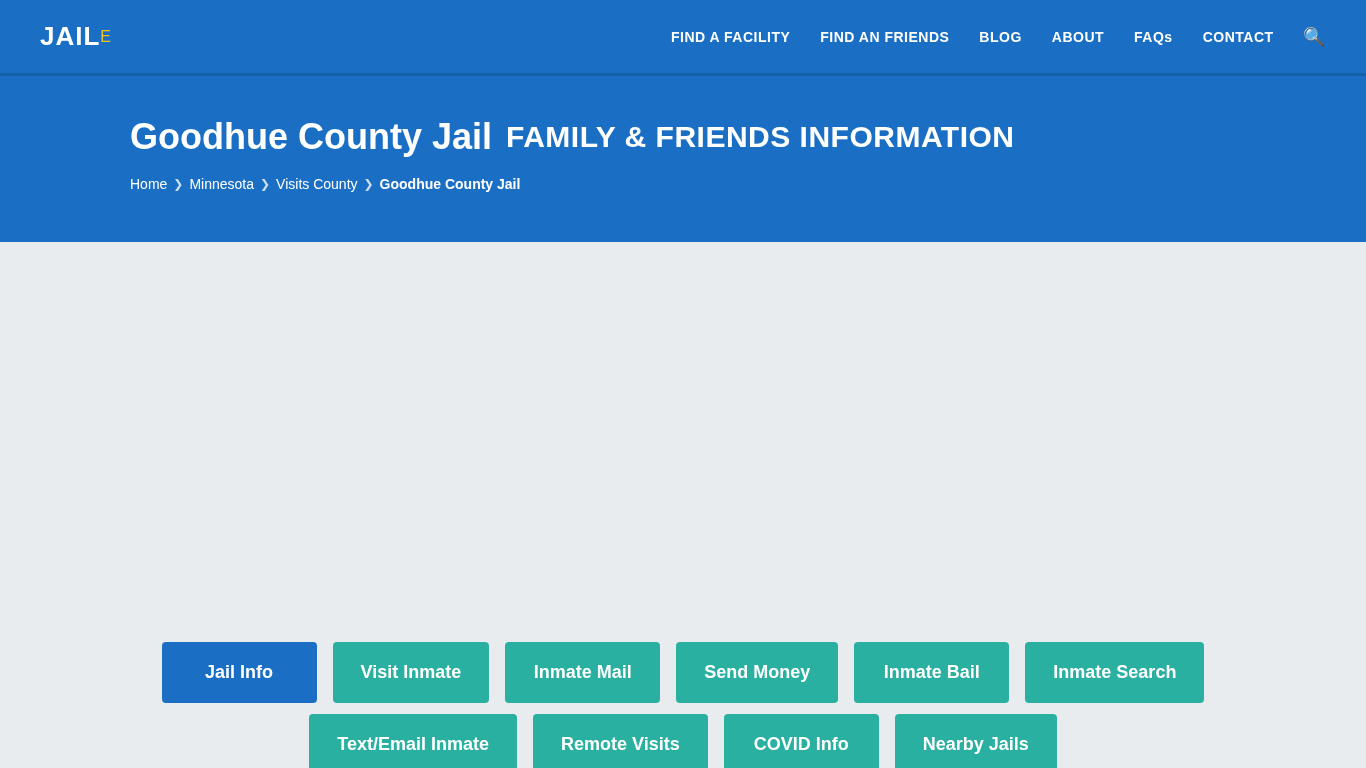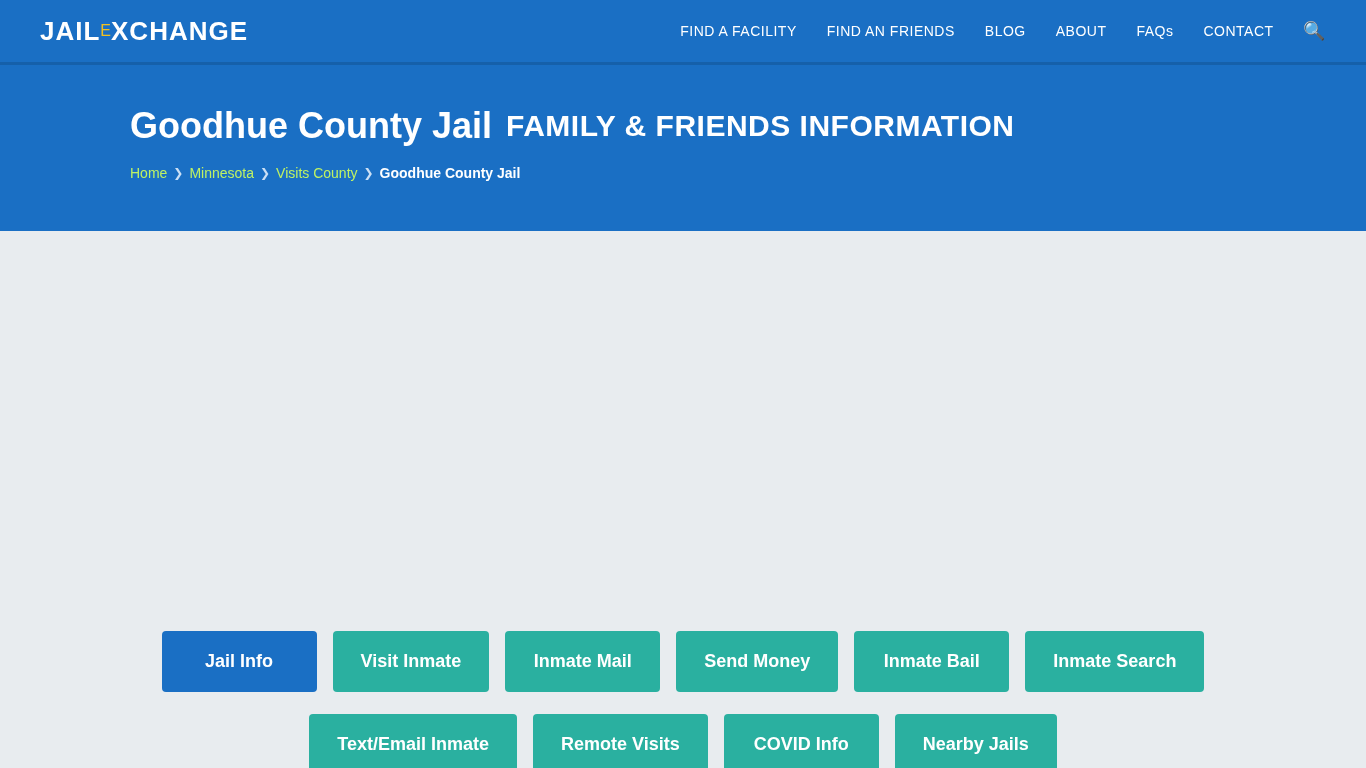--- a/index.html
+++ b/index.html
@@ -11,21 +11,21 @@
     body {
       font-family: Arial, sans-serif;
       background-color: #e8ecef;
       width: 1366px;
       min-height: 768px;
     }
 
     
     .header {
       background-color: #1a6fc4;
-      height: 65px;
+      height: 76px;
       display: flex;
       align-items: center;
       justify-content: space-between;
       padding: 0 40px;
       border-bottom: 3px solid #1560aa;
     }
 
     .logo {
       display: flex;
       align-items: center;
@@ -51,21 +51,21 @@
 
     .nav {
       display: flex;
       align-items: center;
       gap: 30px;
     }
 
     .nav-item {
       color: #ffffff;
       font-size: 14px;
-      font-weight: 400;
+      font-weight: 700;
       text-decoration: none;
       letter-spacing: 0.5px;
       cursor: pointer;
     }
 
     .search-icon-wrapper {
       color: #ffffff;
       font-size: 18px;
       cursor: pointer;
     }
@@ -101,21 +101,21 @@
 
     .breadcrumb {
       display: flex;
       align-items: center;
       gap: 6px;
       font-size: 14px;
       color: #cce0f5;
     }
 
     .breadcrumb-item {
-      color: #bef264;
+      color: #ffffff;
       cursor: pointer;
     }
 
     .breadcrumb-current {
       color: #ffffff;
       font-weight: 600;
     }
 
     .breadcrumb-sep {
       color: #cce0f5;
@@ -147,21 +147,21 @@
       flex-direction: column;
       align-items: center;
       gap: 0;
       margin-top: 40px;
     }
 
     .buttons-row {
       display: flex;
       justify-content: center;
       gap: 16px;
-      margin-bottom: 22px;
+      margin-bottom: 11px;
     }
 
     .btn-tab {
       padding: 20px 28px;
       font-size: 18px;
       font-weight: 600;
       border: none;
       border-radius: 4px;
       cursor: pointer;
       color: #ffffff;
@@ -178,21 +178,20 @@
       background-color: #2ab0a0;
     }
   </style>
 </head>
 <body>
 
 <header class="header">
   <div class="logo">
     <span class="logo-jail">JAIL</span>
     <span class="logo-e">E</span>
-    <span class="logo-exchange">XCHANGE</span>
   </div>
   <nav class="nav">
     <a class="nav-item">FIND A FACILITY</a>
     <a class="nav-item">FIND AN FRIENDS</a>
     <a class="nav-item">BLOG</a>
     <a class="nav-item">ABOUT</a>
     <a class="nav-item">FAQs</a>
     <a class="nav-item">CONTACT</a>
     <span class="search-icon-wrapper">🔍</span>
   </nav>

